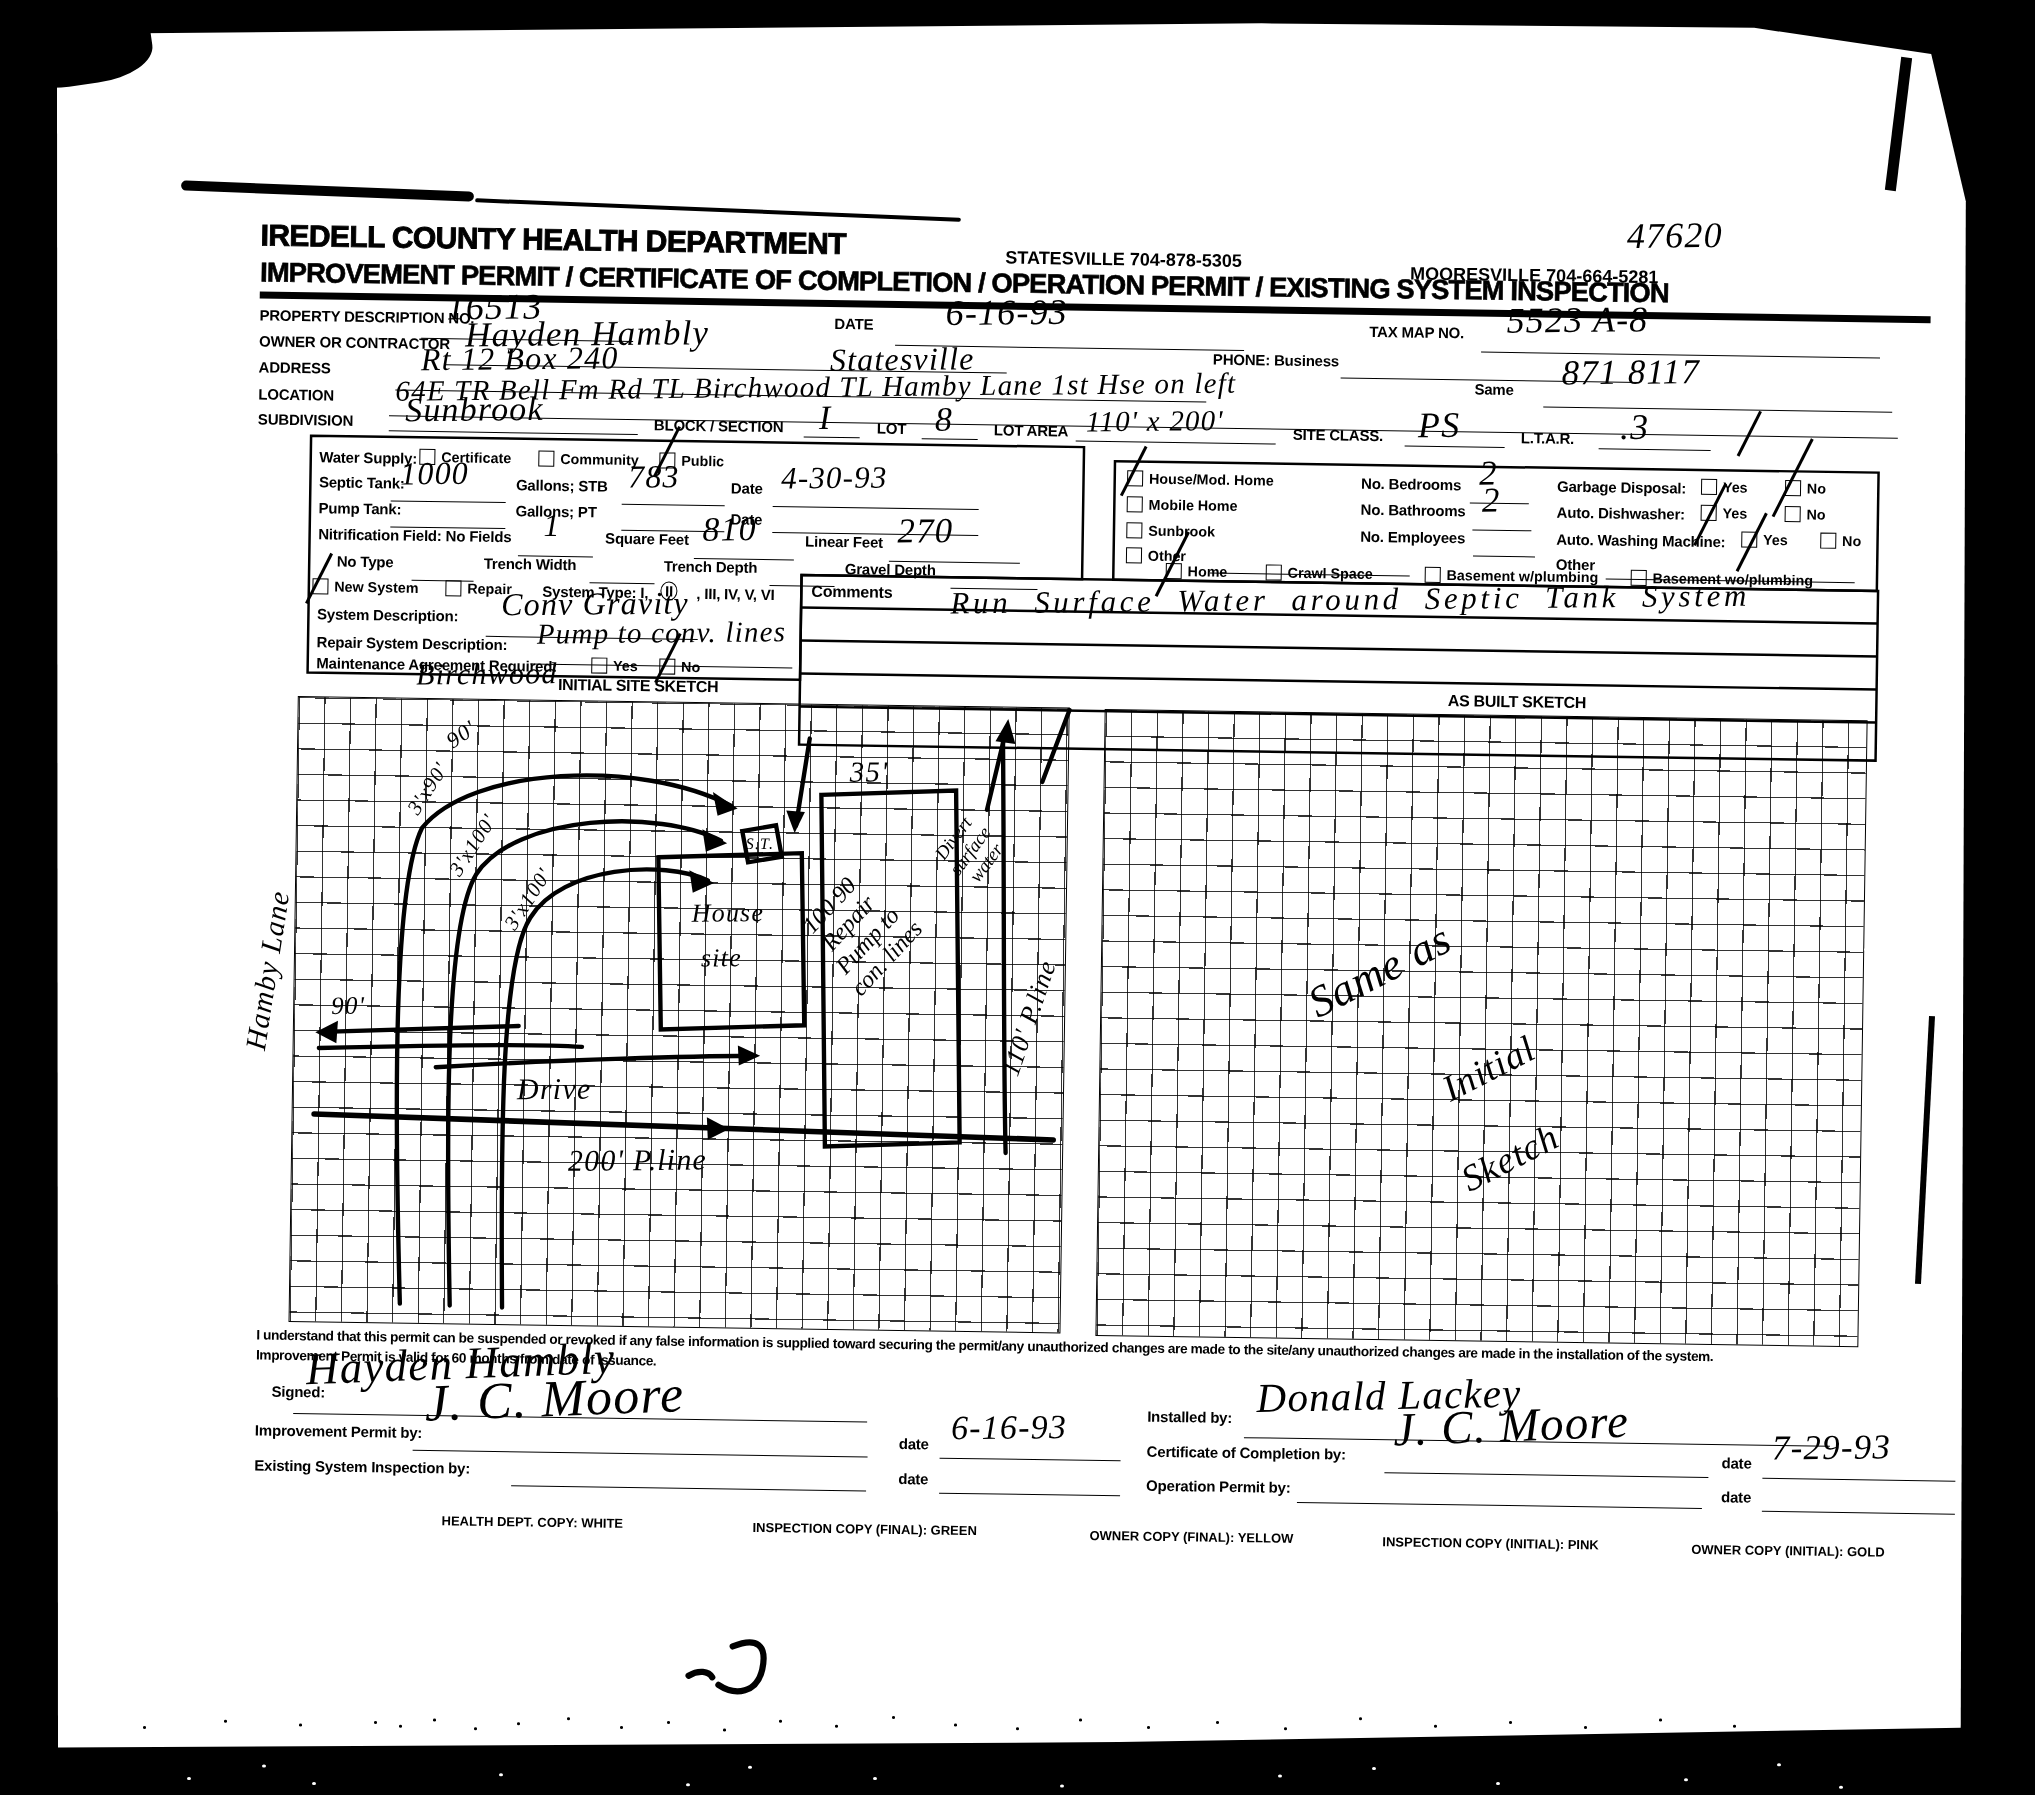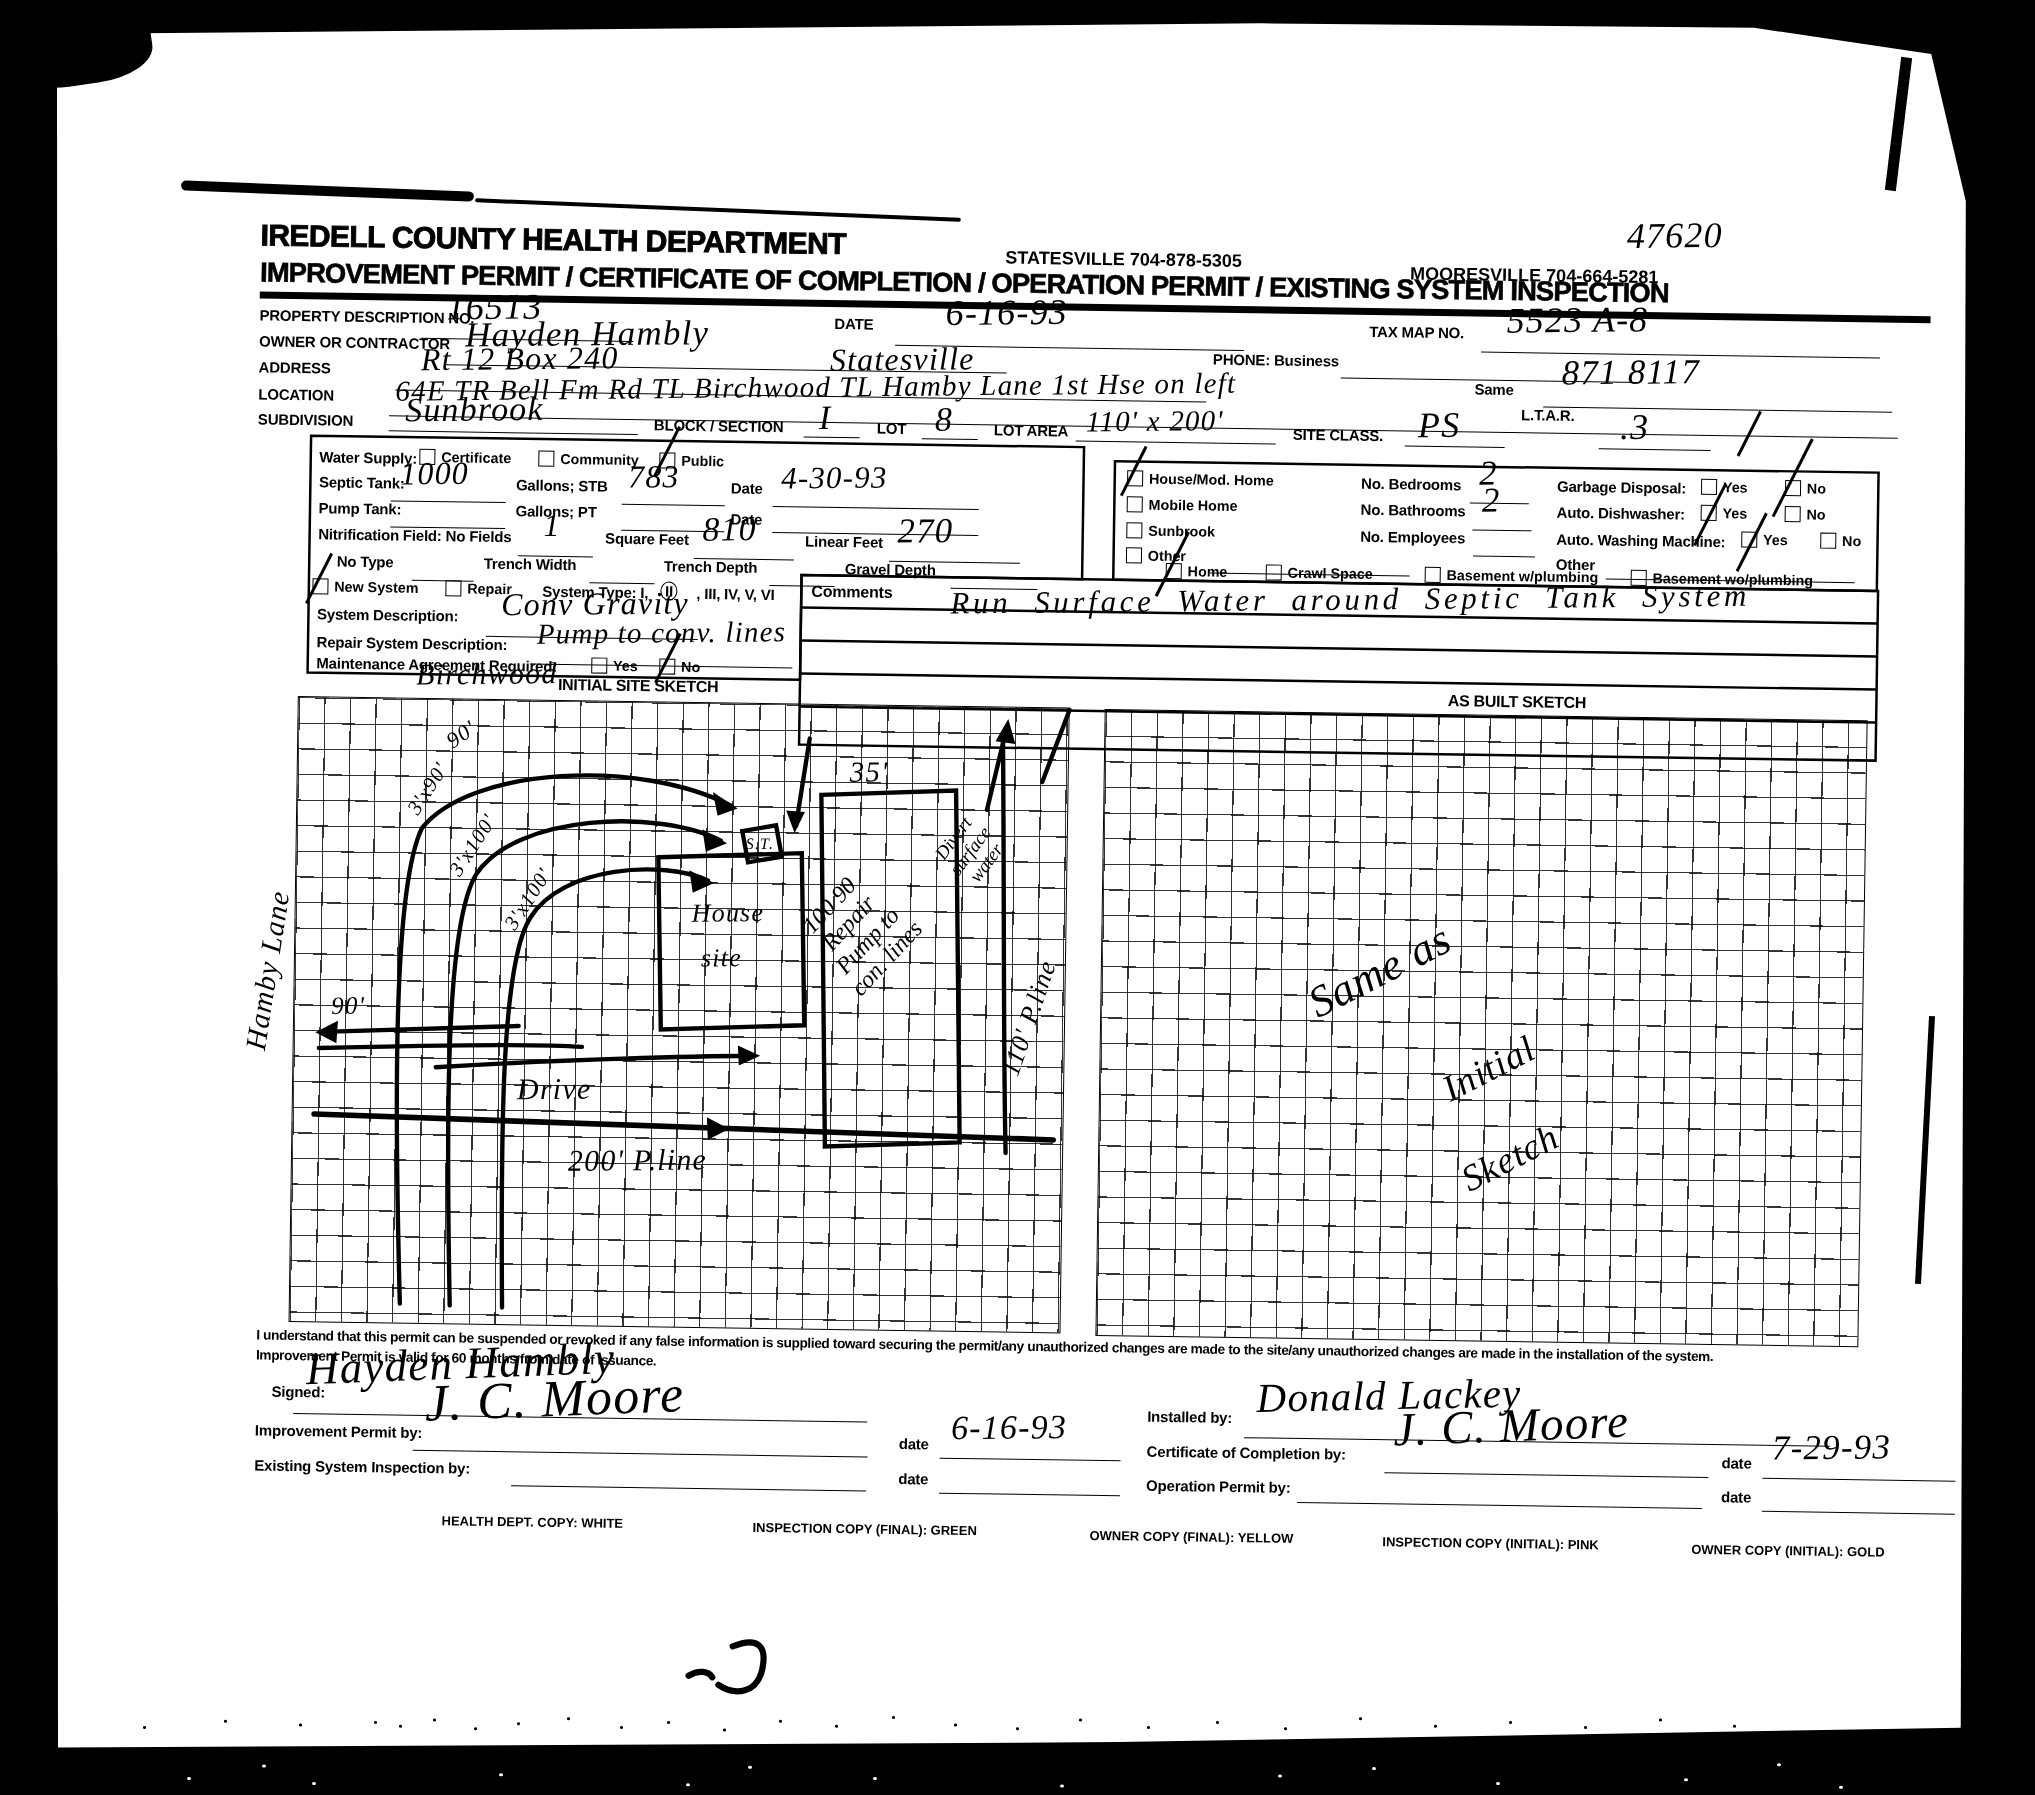--- a/index.html
+++ b/index.html
@@ -87,21 +87,21 @@
   <div class="ul" style="left:758px;top:410px;width:56px"></div>
   <span class="lb" style="left:831px;top:392px">LOT</span>
   <span class="hw" style="left:889px;top:372px;font-size:34px">8</span>
   <div class="ul" style="left:876px;top:410px;width:56px"></div>
   <span class="lb" style="left:948px;top:392px">LOT AREA</span>
   <span class="hw" style="left:1040px;top:373px;font-size:29px">110' x 200'</span>
   <div class="ul" style="left:1030px;top:410px;width:200px"></div>
   <span class="lb" style="left:1247px;top:392px">SITE CLASS.</span>
   <span class="hw" style="left:1372px;top:368px;font-size:36px">PS</span>
   <div class="ul" style="left:1359px;top:410px;width:100px"></div>
-  <span class="lb" style="left:1475px;top:369px">L.T.A.R.</span>
+  <span class="lb" style="left:1475px;top:392px">L.T.A.R.</span>
   <span class="hw" style="left:1574px;top:367px;font-size:36px">.3</span>
   <div class="ul" style="left:1553px;top:410px;width:112px"></div>
   <div class="tick" style="left:1702px;top:368px;height:50px"></div>
 
   <svg width="1936" height="1758" viewBox="0 0 3104 2820">
     <g stroke="#000" stroke-width="4" fill="none">
       <path d="M425,668 L1665,668 L1665,880 L1215,880 L1215,1048 L425,1048 Z"></path>
       <path d="M1715,690 L2940,690 L2940,880 L1715,880 Z"></path>
       <path d="M1215,880 L2942,880 L2942,1152 L1215,1152 Z"></path>
       <line x1="1215" y1="932" x2="2942" y2="932"></line>

